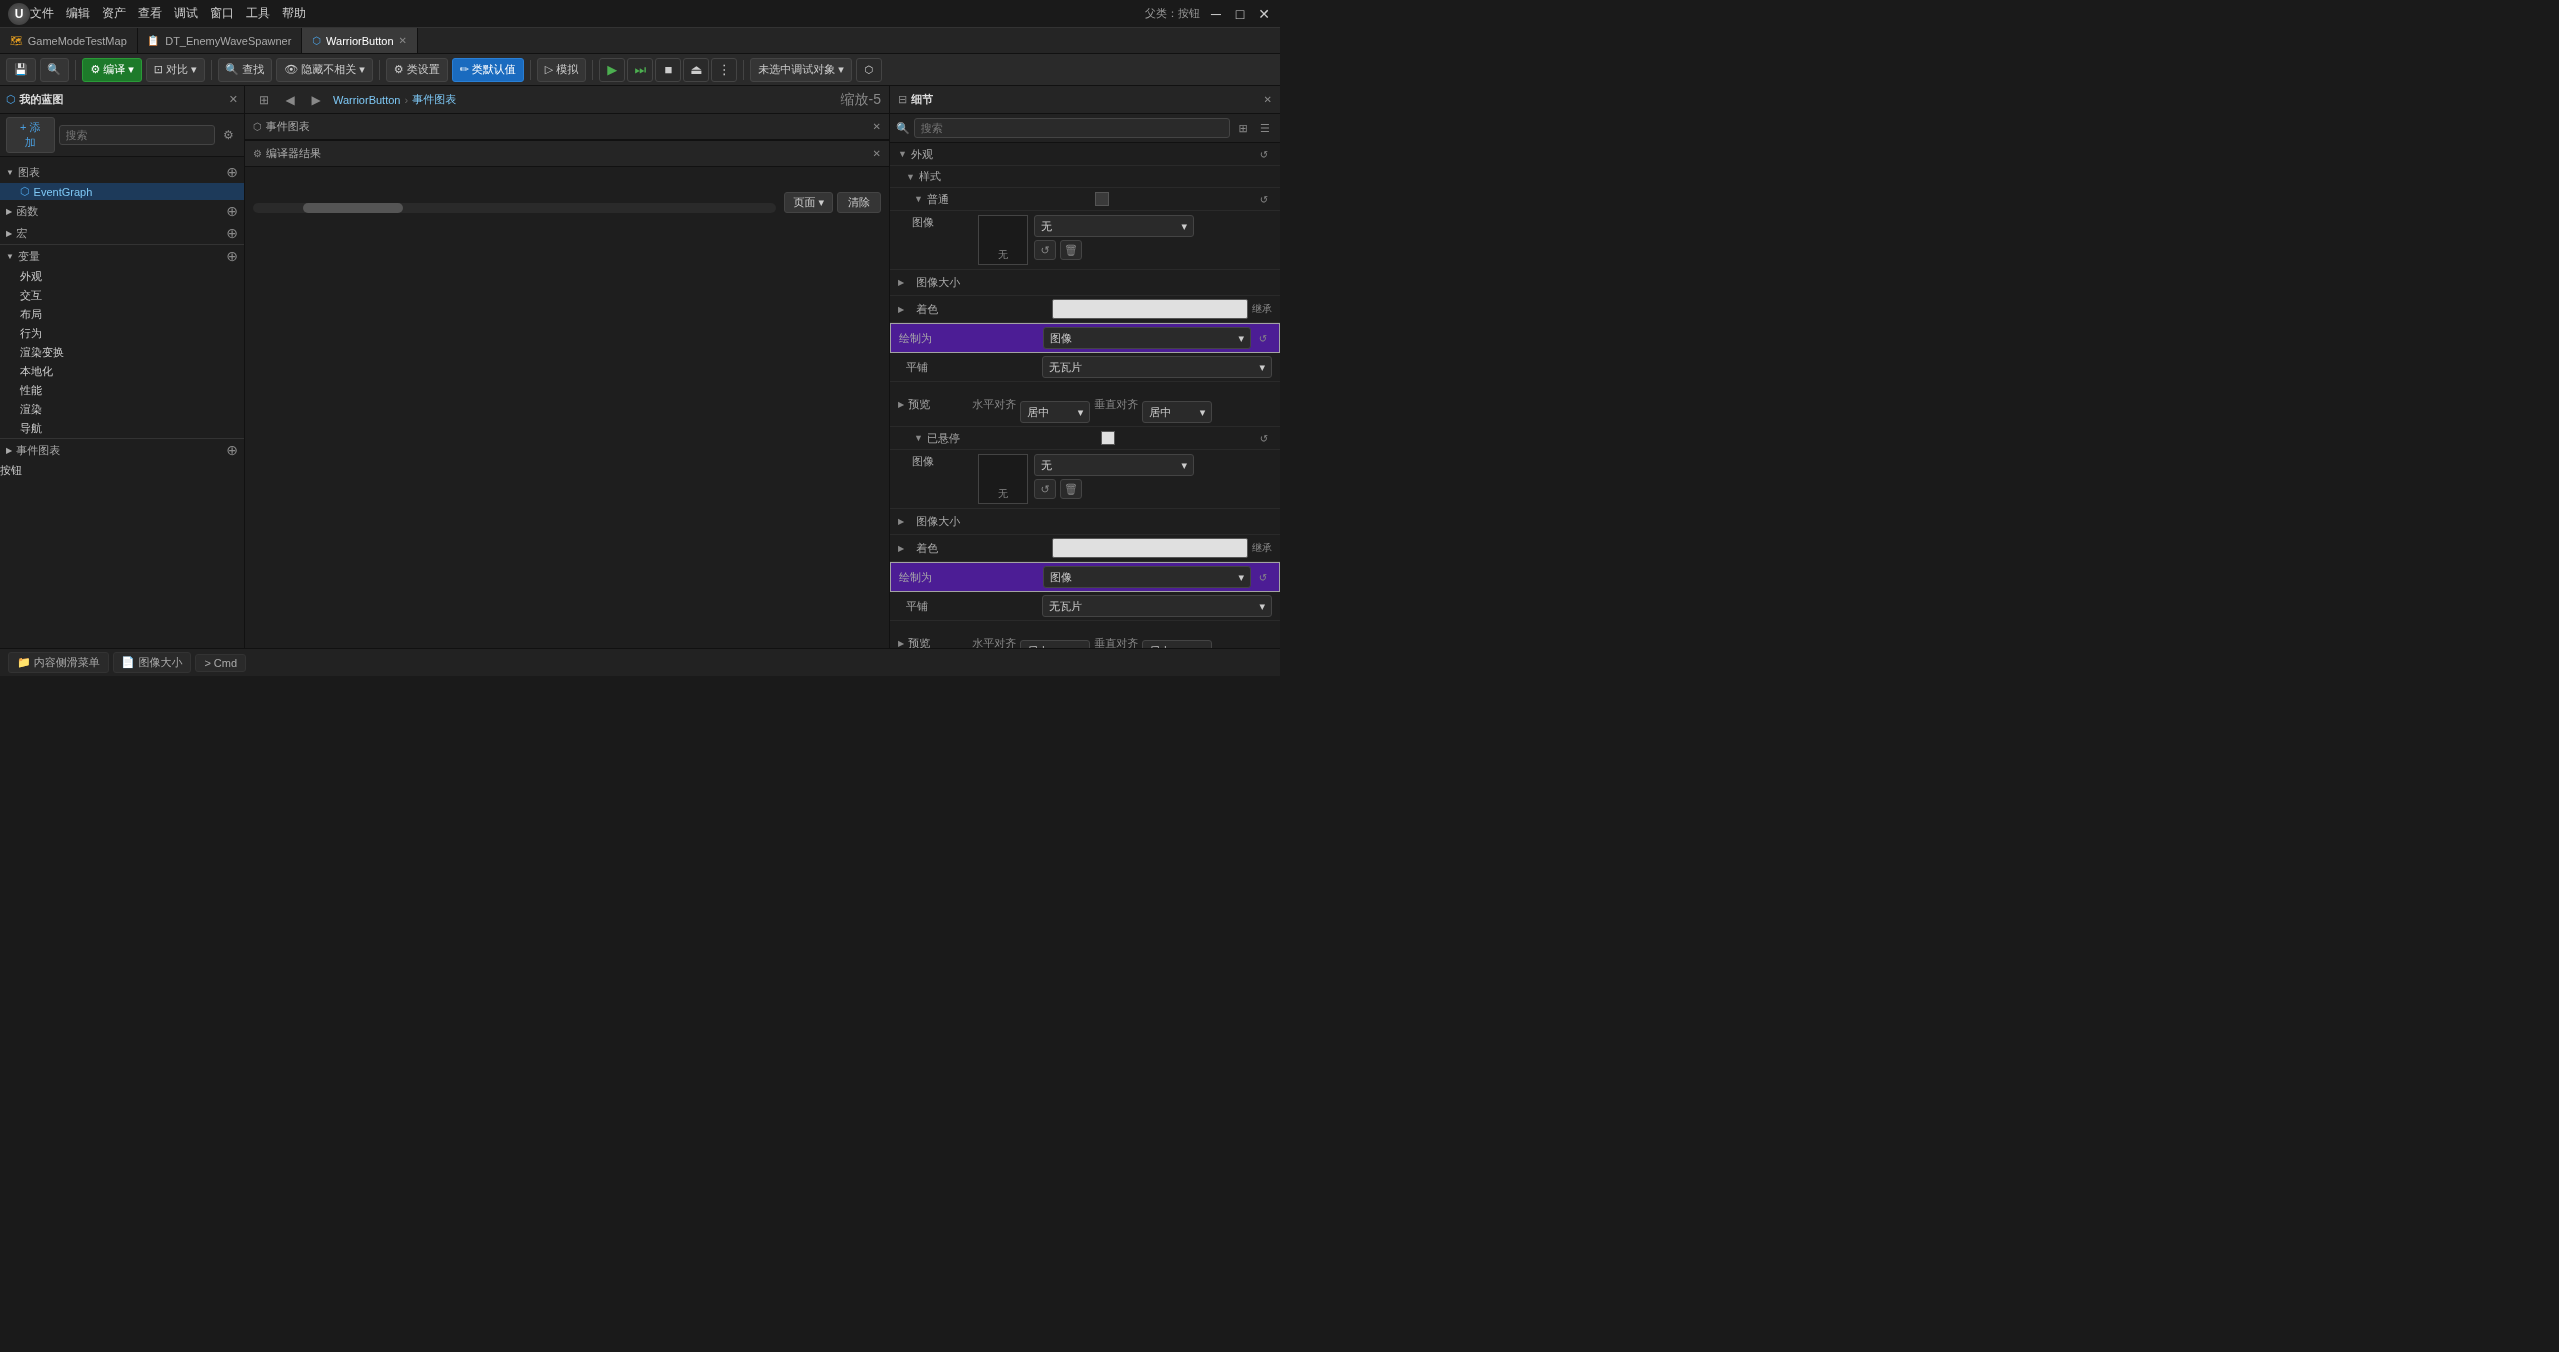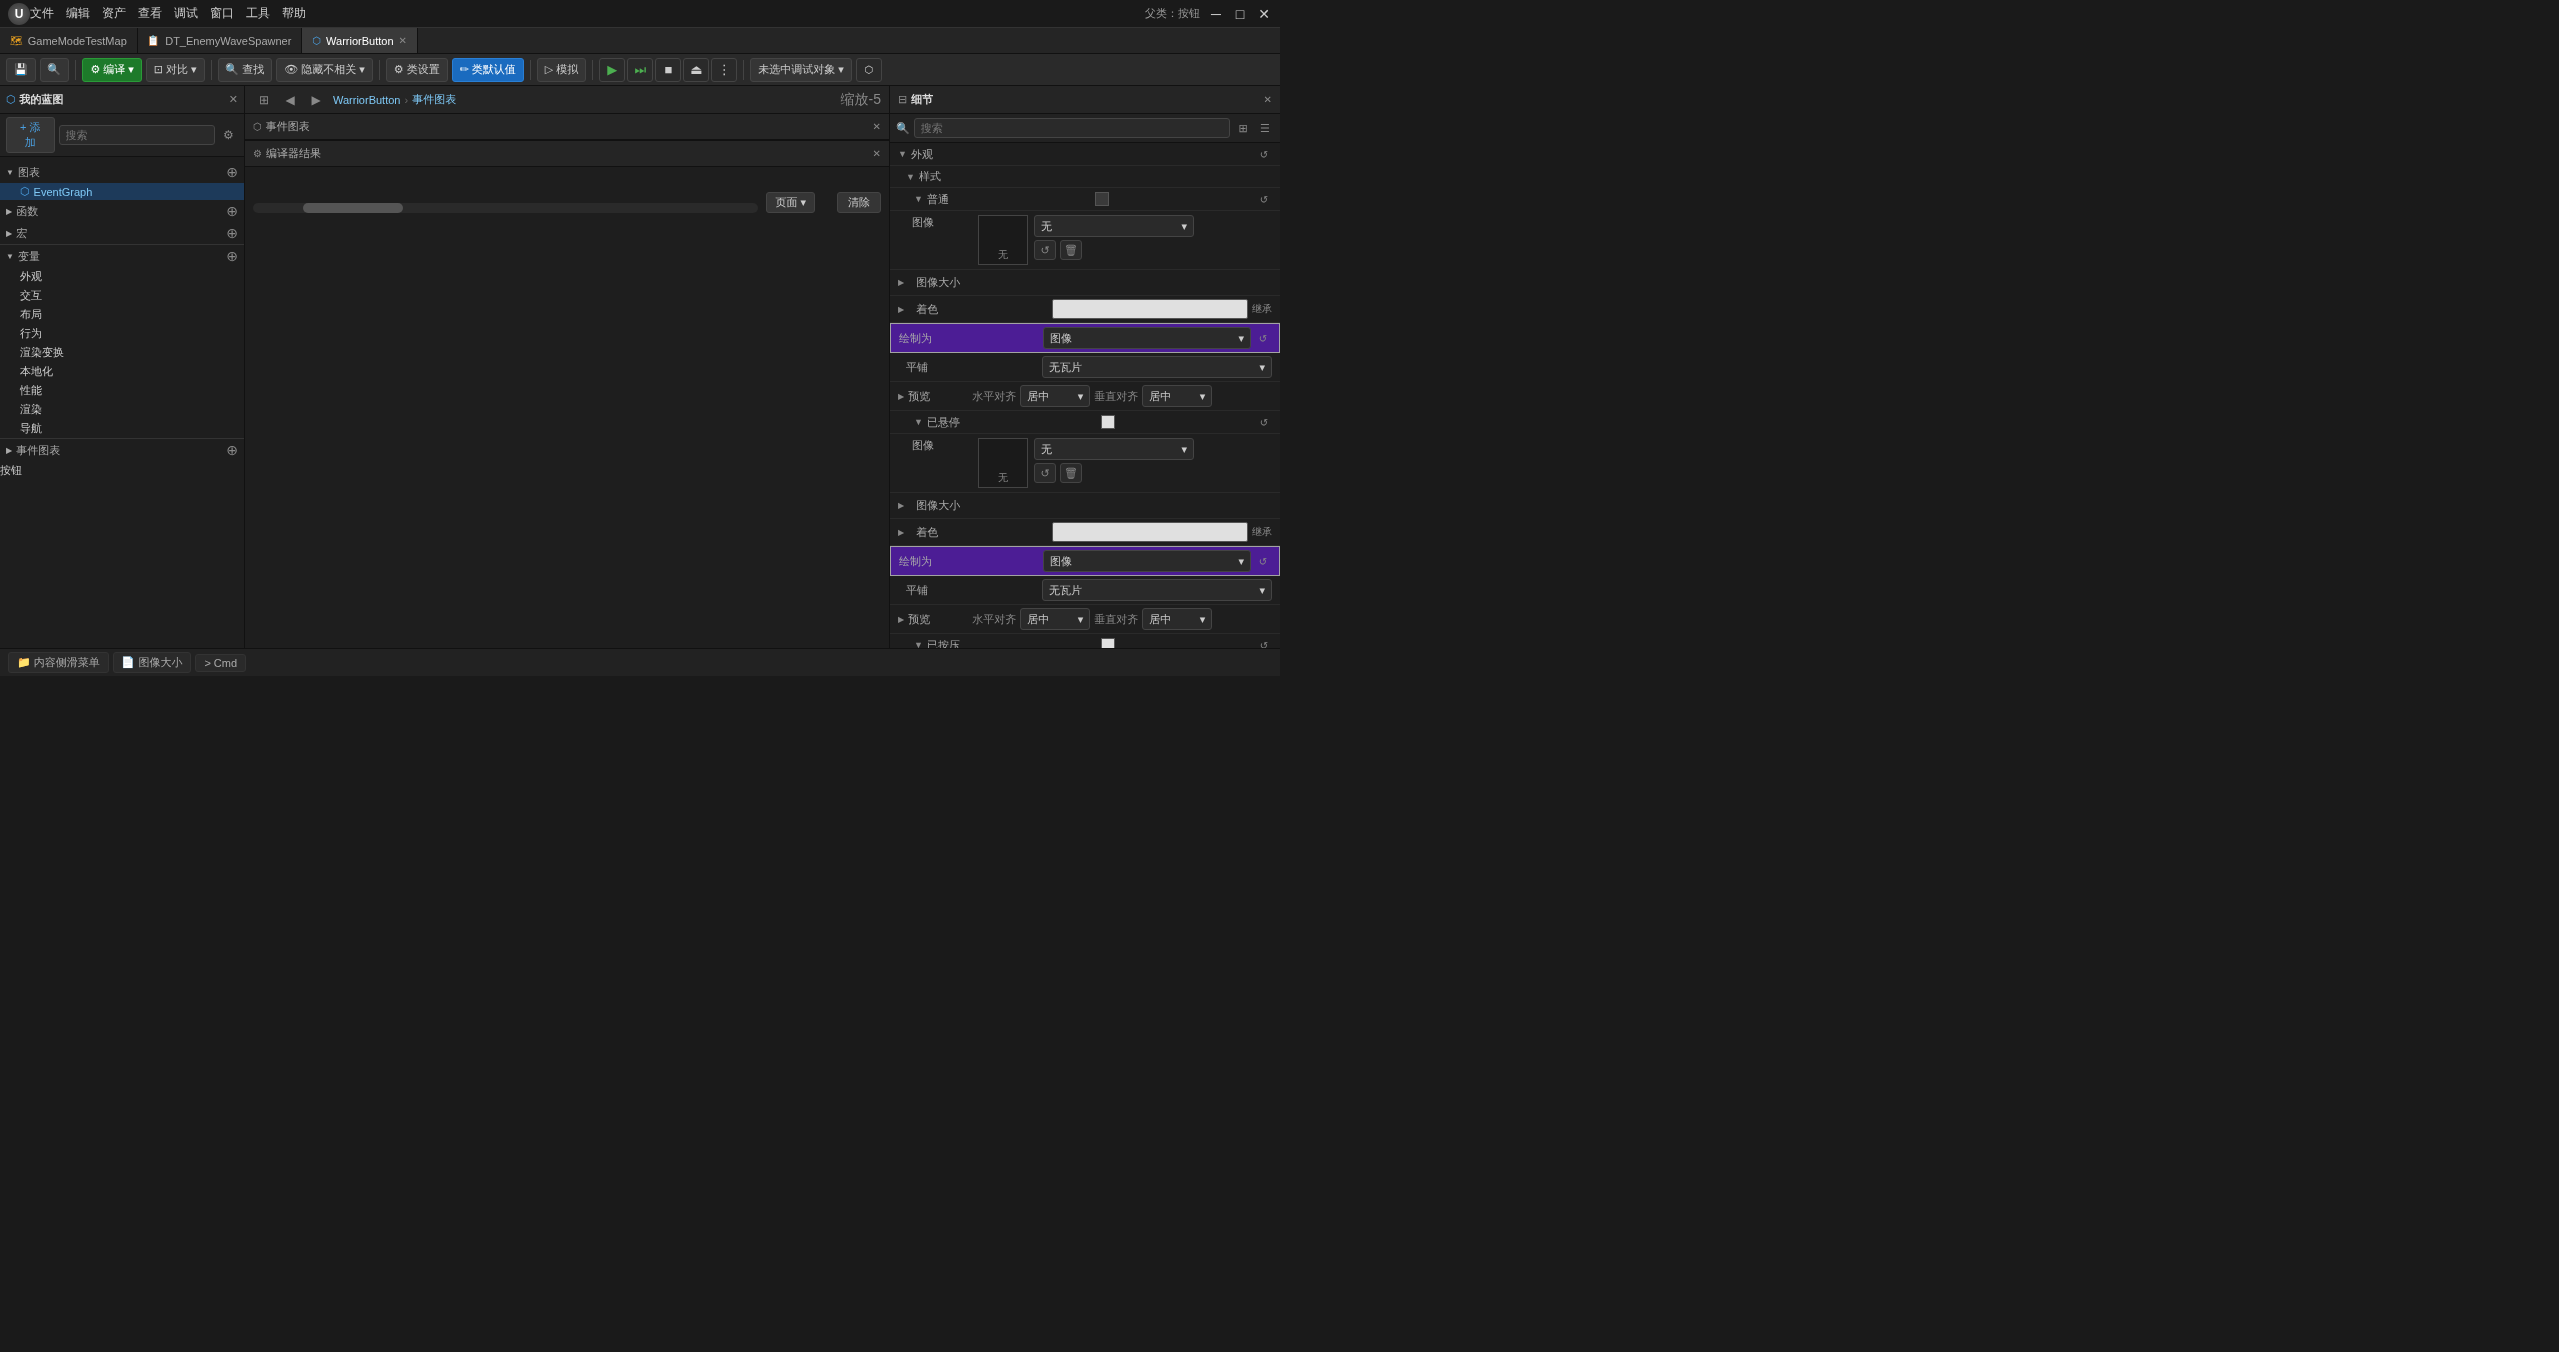--- a/index.html
+++ b/index.html
@@ -583,20 +583,21 @@
       background: #2a2a2a;
       border: 1px solid #444;
       border-radius: 3px;
       padding: 2px 6px;
       font-size: 11px;
       color: #ccc;
       cursor: pointer;
       height: 22px;
       justify-content: space-between;
       width: 70px;
+      margin-top: 16px;
     }
 
     
     .bottom-bar {
       display: flex;
       align-items: center;
       background: #222;
       height: 28px;
       padding: 0 8px;
       border-top: 1px solid #111;
@@ -846,21 +847,21 @@
         <span style="color:#888;font-size:10px;">⚙</span>
         <span style="font-size:11px;color:#aaa;">编译器结果</span>
         <span style="margin-left:auto;font-size:10px;color:#888;">✕</span>
       </div>
       <div class="compiler-content">
         <div style="flex:1;display:flex;flex-direction:column;justify-content:flex-end;padding-bottom:4px;">
           <div style="height:10px;background:#2a2a2a;border-radius:5px;margin-right:8px;position:relative;">
             <div class="scrollbar-thumb"></div>
           </div>
         </div>
-        <div style="display:flex;align-items:center;gap:22px;padding-bottom:4px;">
+        <div style="display:flex;align-items:center;gap:4px;padding-bottom:4px;">
           <button class="page-btn">
             <span>页面</span>
             <span>▾</span>
           </button>
           <button class="clear-btn">清除</button>
         </div>
       </div>
     </div>
   </div>
 

